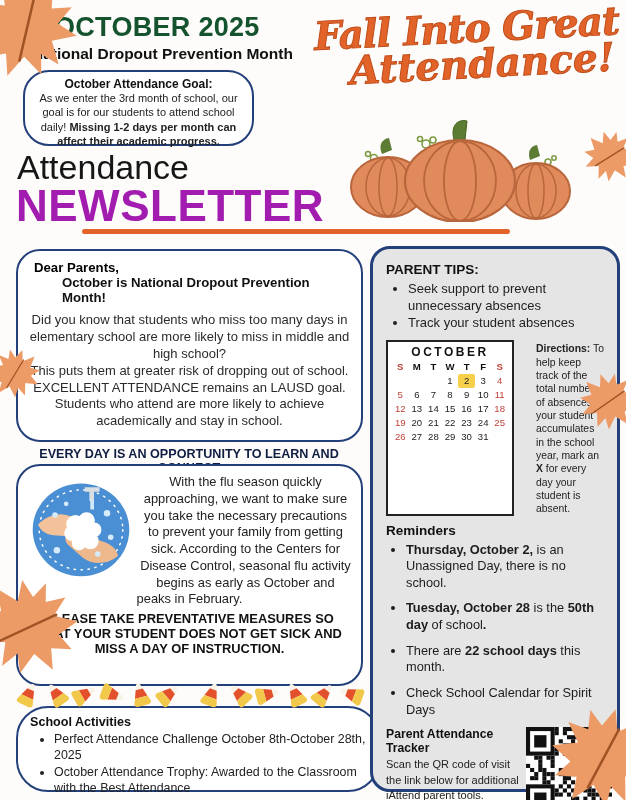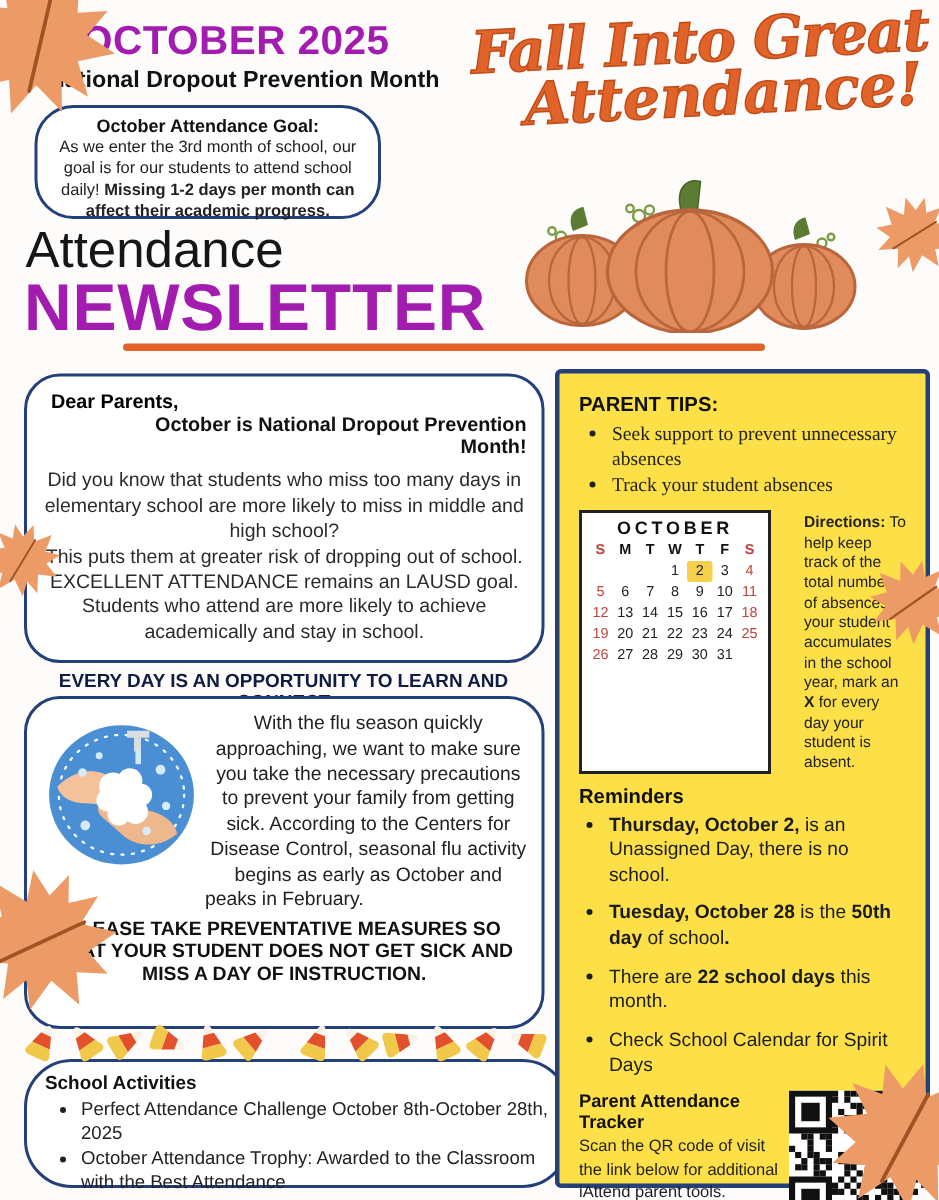--- a/index.html
+++ b/index.html
@@ -3,21 +3,21 @@
 <meta charset="utf-8">
 <style>
   * { box-sizing: border-box; margin: 0; padding: 0; }
   body { background:#e8e8e8; font-family:"Liberation Sans", sans-serif; }
   .page { position:relative; width:626px; height:800px; margin:0 auto; background:#fdfcfb; overflow:hidden; color:#222; }
 
   .abs { position:absolute; }
   .b { font-weight:800; }
 
   
-  .month-title { left:54px; top:12px; font-size:27px; font-weight:800; letter-spacing:.3px; color:#a21caf; }
+  .month-title { left:54px; top:12px; font-size:27px; font-weight:800; letter-spacing:.3px; color:#14532d; }
   .month-sub { left:32px; top:45px; font-size:15.5px; font-weight:700; color:#111; }
   .goal-box { left:23px; top:70px; width:231px; height:76px; border:2.5px solid #24407a; border-radius:26px; padding:5px 9px; background:#fff; }
   .goal-title { font-size:12px; font-weight:800; text-align:center; color:#111; }
   .goal-body { font-size:11px; line-height:1.3; text-align:center; color:#222; }
 
   .script-title { left:278px; top:6px; width:342px; text-align:right; transform:rotate(-3deg);
     font-family:"DejaVu Serif", serif; font-style:italic; font-weight:700; color:#e2632a;
     -webkit-text-stroke:1px #c04c18; }
   .script-l1 { font-size:39px; letter-spacing:-1px; }
   .script-l2 { font-size:39px; margin-top:-10px; padding-right:6px; }
@@ -33,42 +33,42 @@
   .leaf-tl { left:-24px; top:-22px; width:100px; height:100px; transform:rotate(-30deg); }
   .leaf-hdr-right { left:584px; top:130px; width:52px; height:52px; transform:rotate(15deg); }
   .leaf-mid-left { left:-10px; top:348px; width:50px; height:50px; transform:rotate(-12deg); }
   .leaf-bottom-left { left:-20px; top:578px; width:97px; height:97px; transform:rotate(22deg); }
   .leaf-dir-right { left:580px; top:372px; width:58px; height:58px; transform:rotate(12deg); }
   .leaf-bottom-right { left:552px; top:706px; width:102px; height:102px; transform:rotate(-15deg); }
 
   
   .dear-box { left:16px; top:249px; width:347px; height:193px; border:2.5px solid #24407a; border-radius:24px; padding:9px 10px; background:#fff; }
   .dear-greeting { font-size:13.2px; font-weight:800; margin-left:6px; color:#000000; }
-  .dear-headline { font-size:13.2px; font-weight:800; margin-left:34px; color:#111;text-align:right; }
+  .dear-headline { font-size:13.2px; font-weight:800; margin-left:34px; color:#111; }
   .dear-body { font-size:13px; line-height:1.3; text-align:center; white-space:pre-line; margin-top:7px; color:#2b2b2b; }
 
   .banner { left:8px; top:447px; width:362px; font-size:12.6px; font-weight:800; color:#101d42; text-align:center; }
 
   .flu-box { left:16px; top:464px; width:347px; height:222px; border:2.5px solid #24407a; border-radius:24px; padding:8px 10px 6px; background:#fff; }
   .handwash { float:left; width:106px; height:104px; margin:2px 6px 2px 0; }
   .flu-body { font-size:12.9px; line-height:1.3; text-align:center; color:#222; }
   .flu-warning { font-size:12.9px; font-weight:800; text-align:center; color:#111; margin-top:3px; }
 
   .candy-row { left:18px; top:682px; width:344px; height:25px; display:flex; align-items:center; justify-content:space-between; z-index:5; }
   .corn { display:inline-block; line-height:0; }
   .corn.gap { margin-left:16px; }
 
   .activities-box { left:16px; top:706px; width:364px; height:86px; border:2.5px solid #24407a; border-radius:32px; padding:7px 12px; background:#fff; }
   .act-title { font-size:12.6px; font-weight:800; color:#111; }
   .act-list { margin:2px 0 0; padding-left:24px; font-size:12.4px; line-height:1.32; color:#222; }
 
   
-  .right-box { left:370px; top:246px; width:250px; height:546px; border:3px solid #24407a; border-radius:4px; padding:13px 13px 8px; background:#fde047; }
+  .right-box { left:370px; top:246px; width:250px; height:546px; border:3px solid #24407a; border-radius:20px; padding:13px 13px 8px; background:#e5e5e5; }
   .tips-title { font-size:13.5px; font-weight:800; color:#111; }
-  .tips-list { margin:3px 0 9px; padding-left:22px; font-size:13px; line-height:1.32; color:#222;font-family:Liberation Serif, serif; }
+  .tips-list { margin:3px 0 9px; padding-left:22px; font-size:13px; line-height:1.32; color:#222; }
 
   .cal-row { display:flex; gap:22px; }
   .calendar { width:128px; min-width:128px; border:2px solid #222; padding:3px 4px 5px; background:#fff; }
   .cal-title { font-weight:800; font-size:12px; letter-spacing:2.5px; text-align:center; color:#111; }
   .cal-grid { display:grid; grid-template-columns:repeat(7,1fr); font-size:9.6px; line-height:14px; text-align:center; margin-top:1px; color:#222; }
   .cal-grid .wd { font-weight:800; color:#111; }
   .cal-grid .red { color:#c0443a; }
   .cal-grid .hl { background:#f6d04b; border-radius:2px; }
   .directions { font-size:10.4px; line-height:1.28; color:#222; padding-top:2px; }
 

